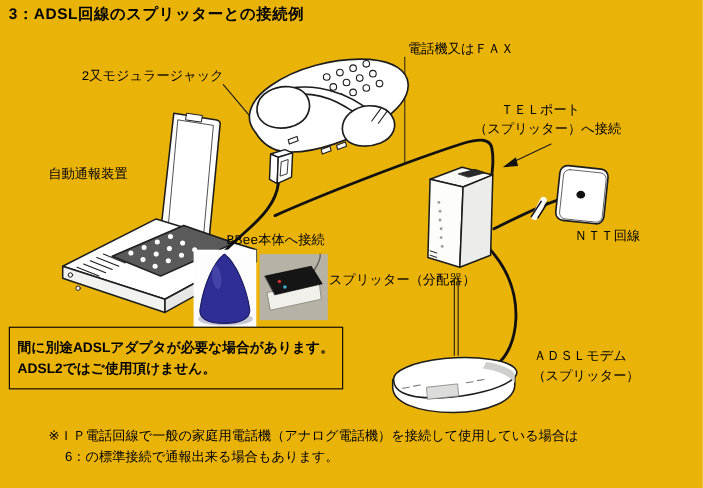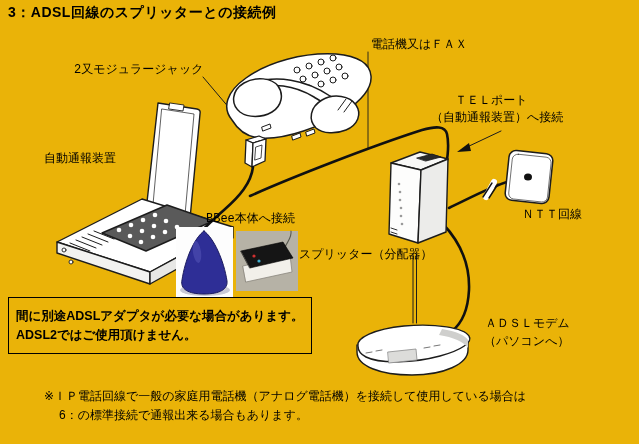--- a/index.html
+++ b/index.html
@@ -184,27 +184,27 @@
       <circle cx="254" cy="256" r="1.6" fill="#d03030"></circle>
       <circle cx="259" cy="261" r="1.6" fill="#40b0d0"></circle>
     </g>
   </svg>
 
   <div class="title">3：ADSL回線のスプリッターとの接続例</div>
 
   <div class="lbl" style="left:74px;top:63px;">2又モジュラージャック</div>
   <div class="lbl" style="left:371px;top:38px;">電話機又はＦＡＸ</div>
   <div class="lbl" style="left:455px;top:94px;">ＴＥＬポート</div>
-  <div class="lbl" style="left:431px;top:111px;">（自動通報装置）へ接続</div>
+  <div class="lbl" style="left:431px;top:111px;">（スプリッター）へ接続</div>
   <div class="lbl" style="left:44px;top:152px;">自動通報装置</div>
   <div class="lbl" style="left:206px;top:212px;">BBee本体へ接続</div>
   <div class="lbl" style="left:299px;top:248px;">スプリッター（分配器）</div>
   <div class="lbl" style="left:522px;top:208px;">ＮＴＴ回線</div>
   <div class="lbl" style="left:485px;top:317px;">ＡＤＳＬモデム</div>
-  <div class="lbl" style="left:484px;top:335px;">（パソコンへ）</div>
+  <div class="lbl" style="left:484px;top:335px;">（スプリッター）</div>
 
   <div class="warn">
     <div>間に別途ADSLアダプタが必要な場合があります。</div>
     <div>ADSL2ではご使用頂けません。</div>
   </div>
 
   <div class="foot" style="left:44px;top:389px;">※ＩＰ電話回線で一般の家庭用電話機（アナログ電話機）を接続して使用している場合は</div>
   <div class="foot" style="left:59px;top:408px;">6：の標準接続で通報出来る場合もあります。</div>
 
 </div>

